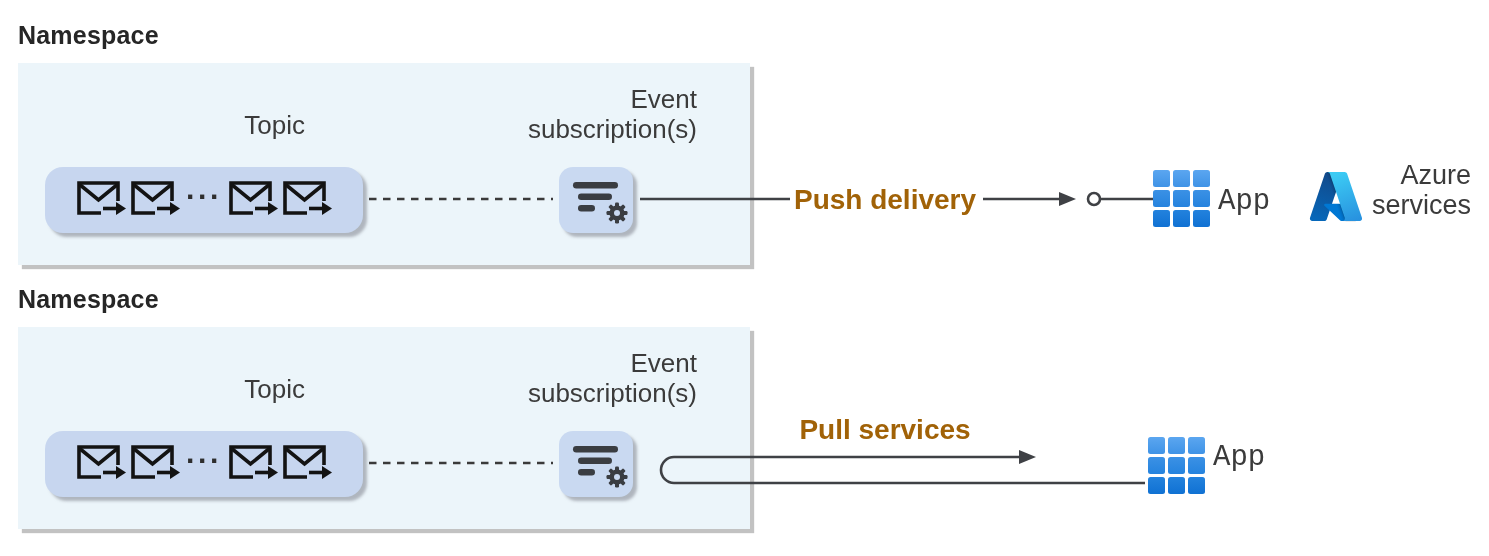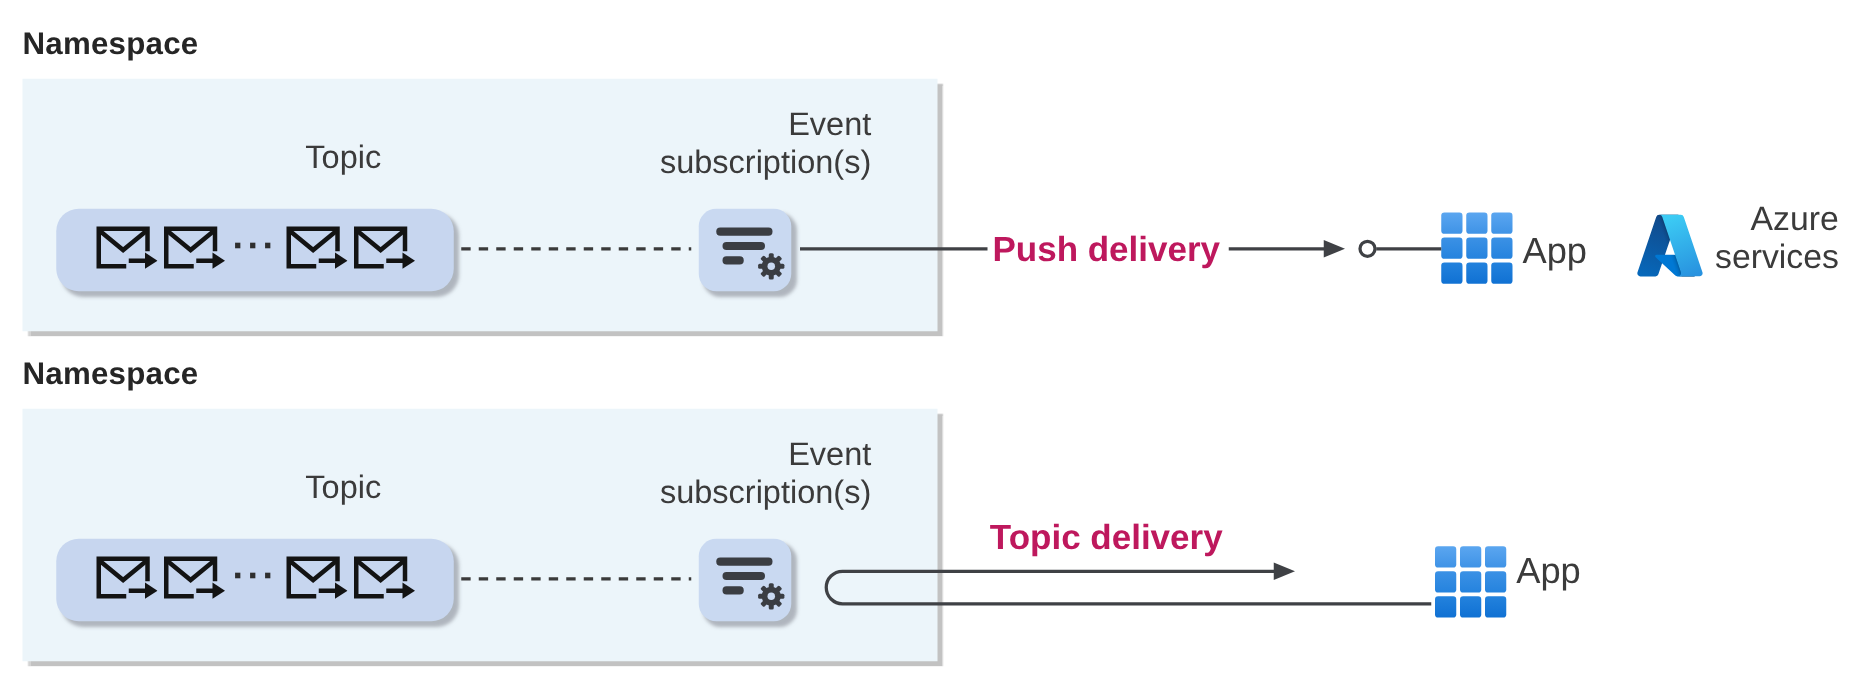--- a/index.html
+++ b/index.html
@@ -43,36 +43,36 @@
     font-size: 30px; font-weight: bold; color: #2e2e2e;
     letter-spacing: 2px; line-height: 1; padding: 0 2px 6px 2px;
   }
   .sub-icon {
     position: absolute; left: 559px; width: 74px; height: 66px;
     background: #c9d9f1; border-radius: 14px;
     box-shadow: 4px 4px 3px rgba(125,130,140,0.55);
   }
   .delivery-label {
     position: absolute; left: 785px; width: 200px; text-align: center;
-    font-size: 28px; font-weight: bold; color: #be185d;
+    font-size: 28px; font-weight: bold; color: #a16207;
     background: #ffffff;
   }
   .app-icon {
     position: absolute; width: 57px; height: 57px;
     display: grid;
     grid-template-columns: repeat(3, 17px);
     grid-template-rows: repeat(3, 17px);
     gap: 3px;
   }
   .app-icon span { border-radius: 2.5px; display: block; }
   .app-icon .r1 { background: linear-gradient(#5ba6f0, #3f93e6); }
   .app-icon .r2 { background: linear-gradient(#3b91e5, #2583de); }
   .app-icon .r3 { background: linear-gradient(#2382dd, #1071d3); }
   .app-label {
-    position: absolute; font-size: 29px; color: #3b3b3b;
+    position: absolute; font-size: 29px; color: #3b3b3b; font-family: Liberation Mono, monospace;
   }
   .azure-logo { position: absolute; left: 1306px; top: 168px; }
   .azure-label {
     position: absolute; left: 1372px; top: 160px;
     font-size: 27px; color: #3b3b3b; line-height: 30px; text-align: right;
   }
   svg.connectors {
     position: absolute; inset: 0; pointer-events: none;
   }
 </style>
@@ -229,21 +229,21 @@
         <rect x="-2" y="-10.5" width="4" height="21" rx="1.2"></rect>
         <rect x="-2" y="-10.5" width="4" height="21" rx="1.2" transform="rotate(45)"></rect>
         <rect x="-2" y="-10.5" width="4" height="21" rx="1.2" transform="rotate(90)"></rect>
         <rect x="-2" y="-10.5" width="4" height="21" rx="1.2" transform="rotate(135)"></rect>
         <circle r="7.6"></circle>
         <circle r="3" fill="#c9d9f1"></circle>
       </g>
     </svg>
   </div>
 
-  <div class="delivery-label" style="top:414px; background:transparent">Topic delivery</div>
+  <div class="delivery-label" style="top:414px; background:transparent">Pull services</div>
 
   <div class="app-icon" style="left:1148px; top:437px">
     <span class="r1"></span>
       <span class="r1"></span>
       <span class="r1"></span>
     <span class="r2"></span>
       <span class="r2"></span>
       <span class="r2"></span>
     <span class="r3"></span>
       <span class="r3"></span>

